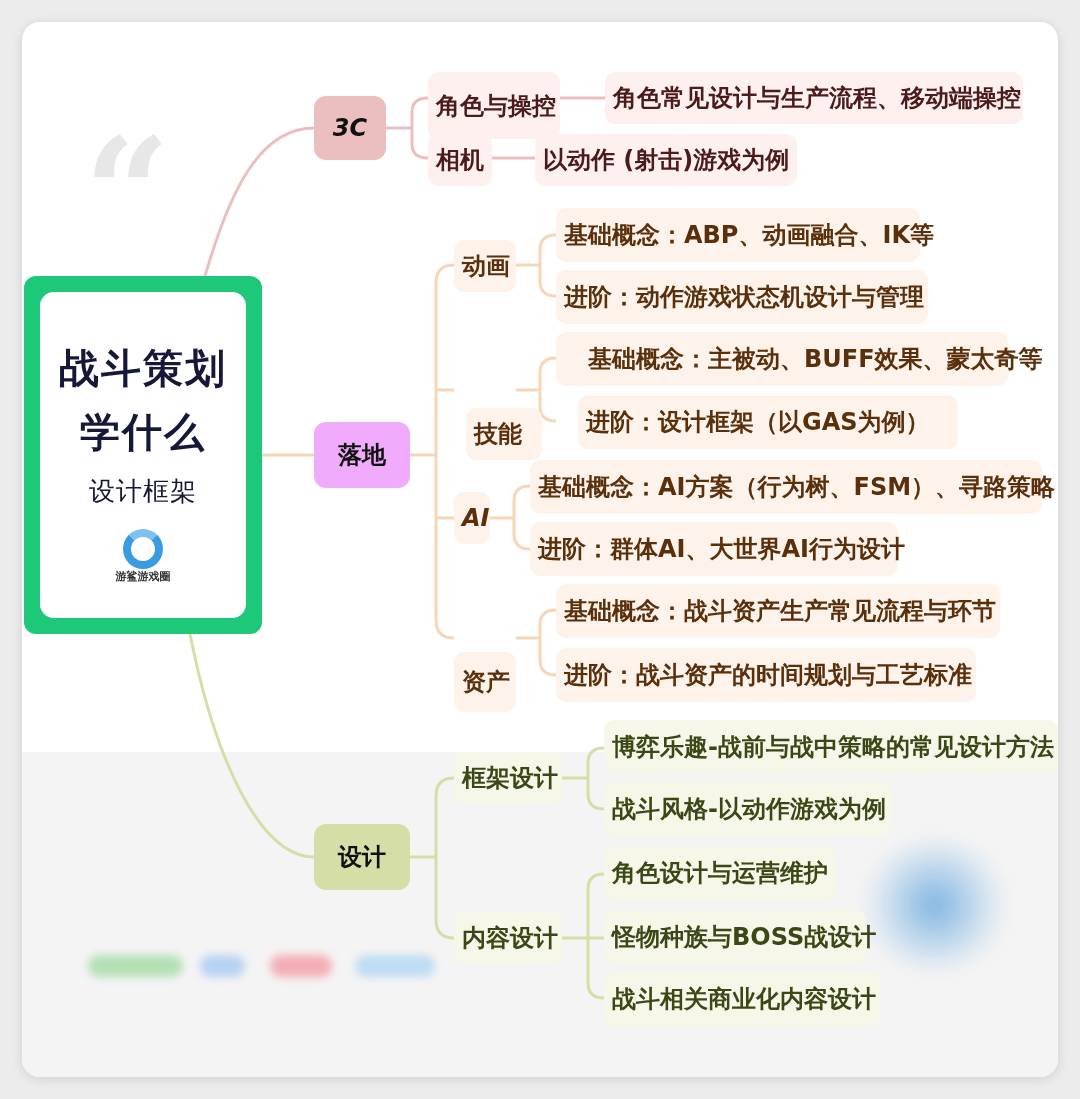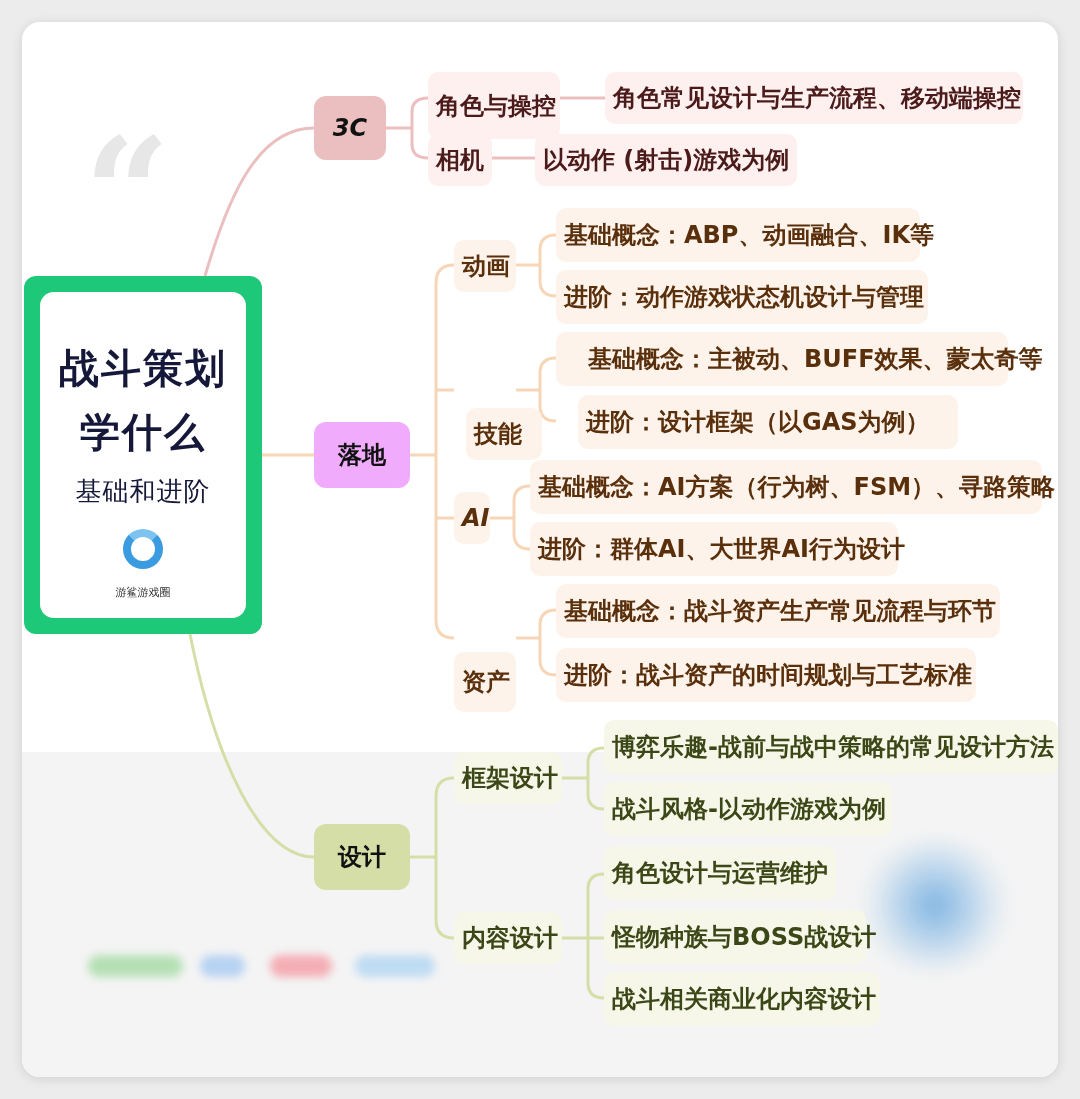--- a/index.html
+++ b/index.html
@@ -35,21 +35,21 @@
     width: 100%; height: 100%; background: #fff; border-radius: 14px;
     display: flex; flex-direction: column; align-items: center; padding-top: 44px;
   }
   .root-title { font-size: 40px; font-weight: bold; color: #16183a; line-height: 1.6; letter-spacing: 2px; }
   .root-sub { font-size: 26px; color: #16183a; margin-top: 10px; letter-spacing: 1px; }
   .logo { margin-top: 20px; display: flex; flex-direction: column; align-items: center; }
   .logo-ring {
     width: 40px; height: 40px; border-radius: 50%;
     border: 8px solid #3a9be0; border-top-color: #7cc3f0; position: relative;
   }
-  .logo-text { font-size: 11px; color: #333; margin-top: 16px; font-weight: normal; }
+  .logo-text { font-size: 11px; color: #333; margin-top: 0; font-weight: bold; }
 
   .node {
     position: absolute; font-weight: bold; border-radius: 10px;
     display: flex; align-items: center; justify-content: center; white-space: nowrap;
   }
   .l1 { font-size: 24px; color: #111; border-radius: 12px; }
   .l1.c3c { background: #ebbfbf; font-style: italic; }
   .l1.land { background: #f0abfc; }
   .l1.design { background: #d6dea8; }
   .leaf { font-size: 24px; padding: 0 8px; border-radius: 10px; justify-content: flex-start; }
@@ -113,21 +113,21 @@
     <path d="M562 938 L 588 938"></path>
     <path d="M604 874 Q 588 874 588 889 L 588 983 Q 588 998 604 998"></path>
     <path d="M588 938 L 604 938"></path>
   </g>
 </svg>
 
 <div class="root-card">
   <div class="root-inner">
     <div class="root-title">战斗策划</div>
     <div class="root-title">学什么</div>
-    <div class="root-sub">基础和进阶</div>
+    <div class="root-sub">设计框架</div>
     <div class="logo">
       <div class="logo-ring"></div>
       <div class="logo-text">游鲨游戏圈</div>
     </div>
   </div>
 </div>
 
 <div class="node l1 c3c" style="left:314px;top:96px;width:72px;height:64px;">3C</div>
 <div class="node l1 land" style="left:314px;top:422px;width:96px;height:66px;">落地</div>
 <div class="node l1 design" style="left:314px;top:824px;width:96px;height:66px;">设计</div>

